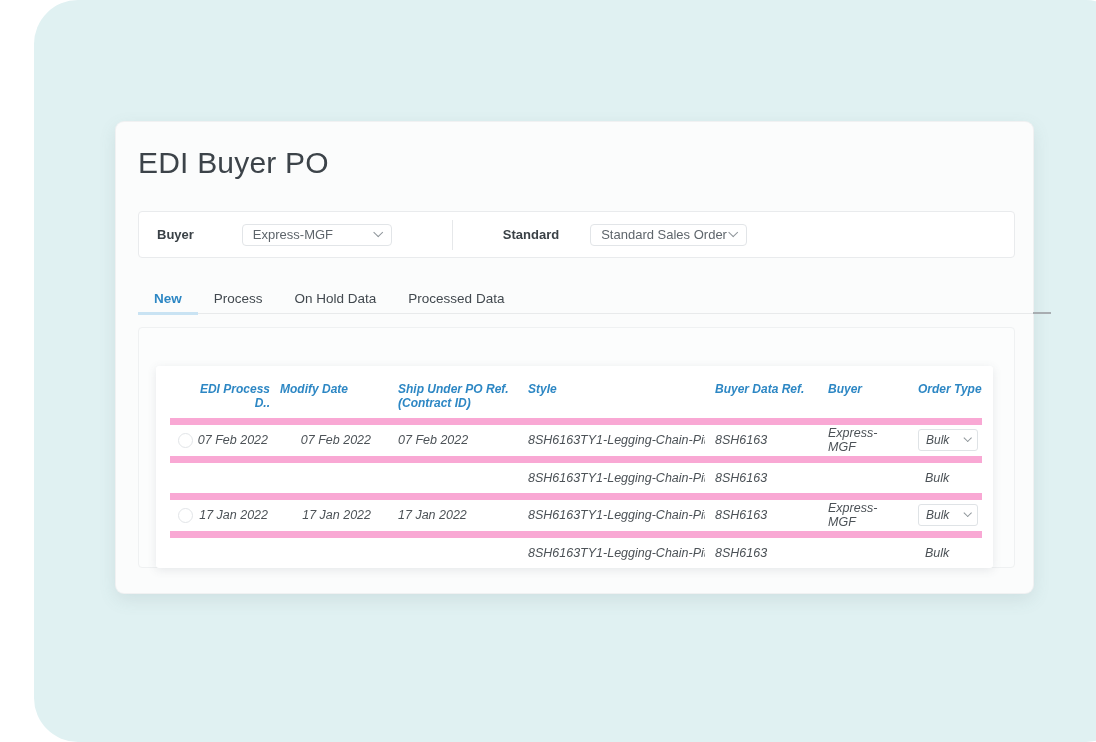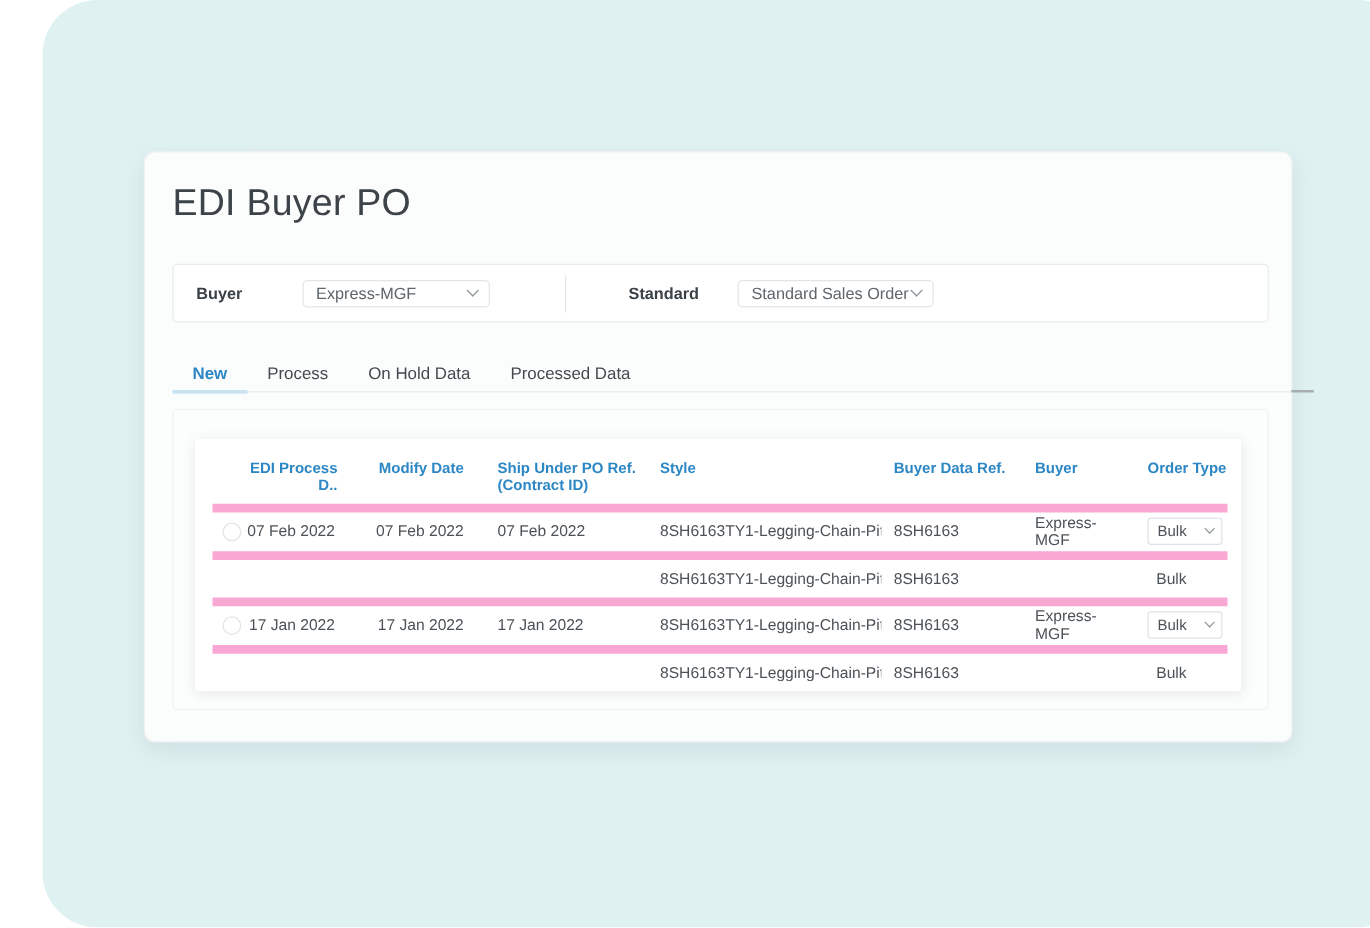--- a/index.html
+++ b/index.html
@@ -39,30 +39,30 @@
         color:#42494F; position:relative; cursor:pointer; }
   .tab.active{ color:#2D87C4; font-weight:700; }
   .tab.active::after{ content:''; position:absolute; left:0; right:0; bottom:-2px;
                       height:3px; background:#C9E3F3; }
   .tab-overhang{ position:absolute; left:917px; top:190px; width:18px; height:2px;
                  background:#A8ADB1; }
 
   
   .table-outer{ position:absolute; left:22px; top:205px; width:877px; height:241px;
                 background:#FCFDFD; border:1px solid #EFF1F2; border-radius:4px; }
-  .table-card{ position:absolute; left:17px; top:23px; width:837px; height:202px;
+  .table-card{ position:absolute; left:17px; top:38px; width:837px; height:202px;
                background:#ffffff; border-radius:3px; padding:0 11px 0 14px;
-               box-shadow:0 2px 10px rgba(70,85,95,.12); }
+               box-shadow:0 2px 10px rgba(70,85,95,.12);font-style:italic; }
 
   .thead, .trow{ display:grid;
                  grid-template-columns:26px 84px 100px 135px 190px 110px 90px 77px; }
   .thead{ padding-top:16px; height:52px; }
   .hcell{ font-size:12px; font-weight:700; color:#2D87C4; line-height:1.2; }
   .h1{ grid-column:2; text-align:right; padding-right:10px; }
-  .h2{ grid-column:3; text-align:right; padding-right:9px; }
+  .h2{ grid-column:3; text-align:left; padding-right:9px; }
   .h3{ grid-column:4; padding-left:18px; }
   .h4{ grid-column:5; padding-left:13px; }
   .h5{ grid-column:6; padding-left:10px; }
   .h6{ grid-column:7; padding-left:13px; }
   .h7{ grid-column:8; padding-left:13px; white-space:nowrap; }
 
   .trow{ align-items:center; height:37.5px; border-top:7px solid #f9a8d4;
          font-size:12.5px; color:#4C5257; }
   .d1{ text-align:right; padding-right:12px; }
   .d2{ text-align:right; padding-right:9px; }

